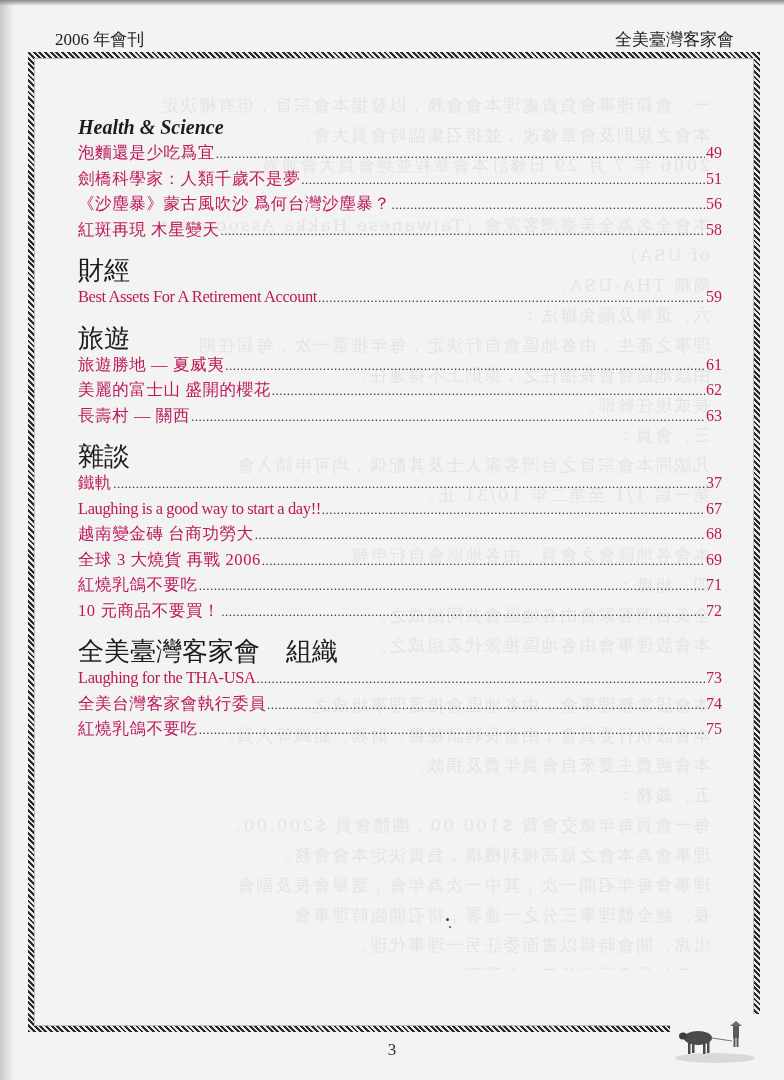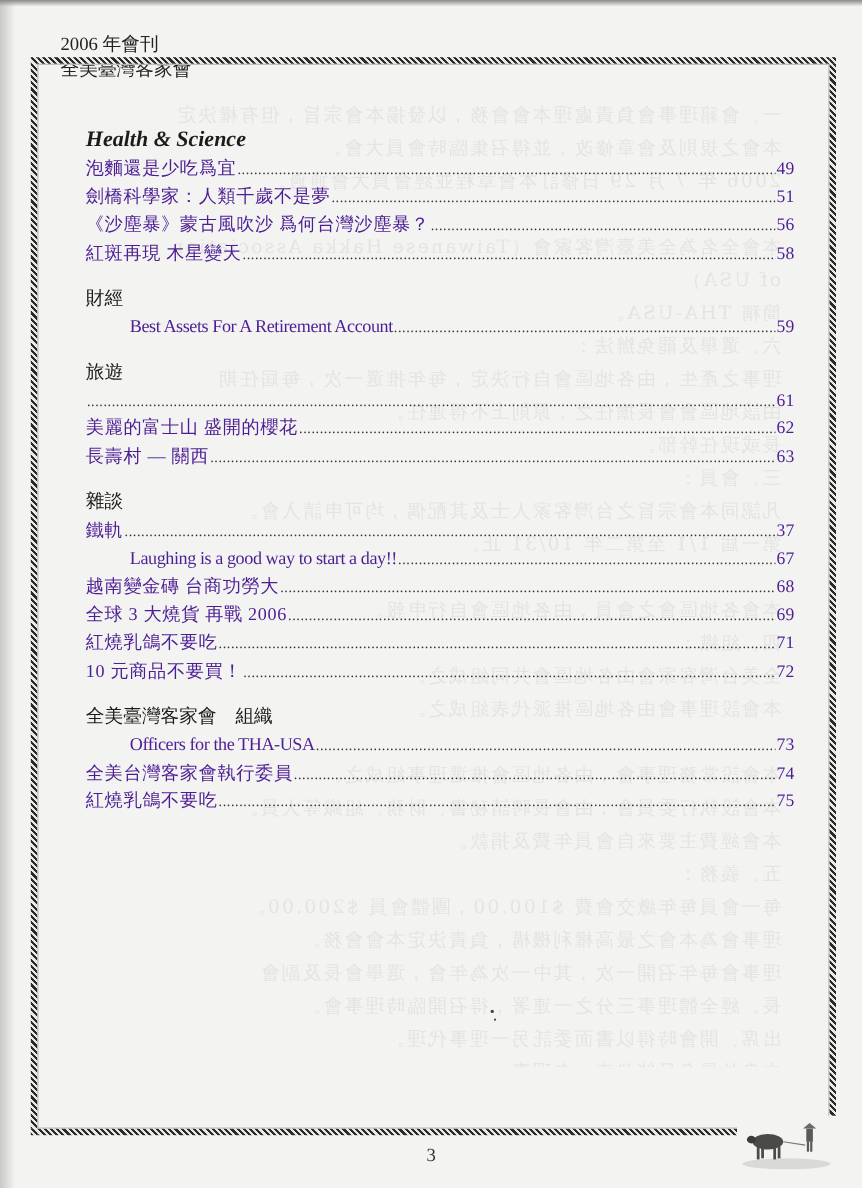--- a/index.html
+++ b/index.html
@@ -32,21 +32,20 @@
       position: absolute;
       top: 28px;
       left: 55px;
       right: 50px;
       height: 24px;
       display: flex;
       justify-content: space-between;
       align-items: baseline;
       font-size: 17px;
       color: #222;
-      flex-direction: column;
     }
     .frame {
       position: absolute;
       left: 28px;
       top: 52px;
       width: 732px;
       height: 980px;
       box-sizing: border-box;
       border: 6px solid transparent;
       border-image: repeating-linear-gradient(45deg, #2a2a2a 0 2px, #e8e8e6 2px 4px) 6;
@@ -74,44 +73,43 @@
     .toc {
       position: absolute;
       left: 78px;
       top: 113px;
       width: 644px;
     }
     .section {
       margin-bottom: 14px;
     }
     .section-title {
-      font-size: 17px;
+      font-size: 26px;
       line-height: 28px;
       color: #1c1c1c;
     }
     .section-title.bold {
       font-weight: bold;
       font-size: 20px;
       font-style: italic;
     }
     .entry {
       display: flex;
       align-items: baseline;
       font-size: 16.5px;
       line-height: 24.5px;
-      color: #4c1d95;
+      color: #be185d;
     }
     .entry .title {
       white-space: nowrap;
       flex: 0 0 auto;
       letter-spacing: 0.6px;
     }
     .entry .title.en {
       letter-spacing: -0.4px;
-      margin-left: 40px;
     }
     .entry .leader {
       flex: 1 1 auto;
       overflow: hidden;
       white-space: nowrap;
       margin: 0 1px;
       color: #333;
       font-size: 13px;
       letter-spacing: 0.5px;
     }
@@ -226,20 +224,21 @@
     <div class="entry">
       <span class="title en">Best Assets For A Retirement Account</span>
       <span class="leader"></span>
       <span class="page">59</span>
     </div>
   </div>
 
   <div class="section">
     <div class="section-title">旅遊</div>
     <div class="entry">
+      <span class="title">旅遊勝地 — 夏威夷</span>
       <span class="leader"></span>
       <span class="page">61</span>
     </div>
     <div class="entry">
       <span class="title">美麗的富士山  盛開的櫻花</span>
       <span class="leader"></span>
       <span class="page">62</span>
     </div>
     <div class="entry">
       <span class="title">長壽村 — 關西</span>
@@ -278,21 +277,21 @@
     <div class="entry">
       <span class="title">10 元商品不要買！</span>
       <span class="leader"></span>
       <span class="page">72</span>
     </div>
   </div>
 
   <div class="section">
     <div class="section-title" style="white-space:pre;">全美臺灣客家會    組織</div>
     <div class="entry">
-      <span class="title en">Officers for the THA-USA</span>
+      <span class="title en">Laughing for the THA-USA</span>
       <span class="leader"></span>
       <span class="page">73</span>
     </div>
     <div class="entry">
       <span class="title">全美台灣客家會執行委員</span>
       <span class="leader"></span>
       <span class="page">74</span>
     </div>
     <div class="entry">
       <span class="title">紅燒乳鴿不要吃</span>

